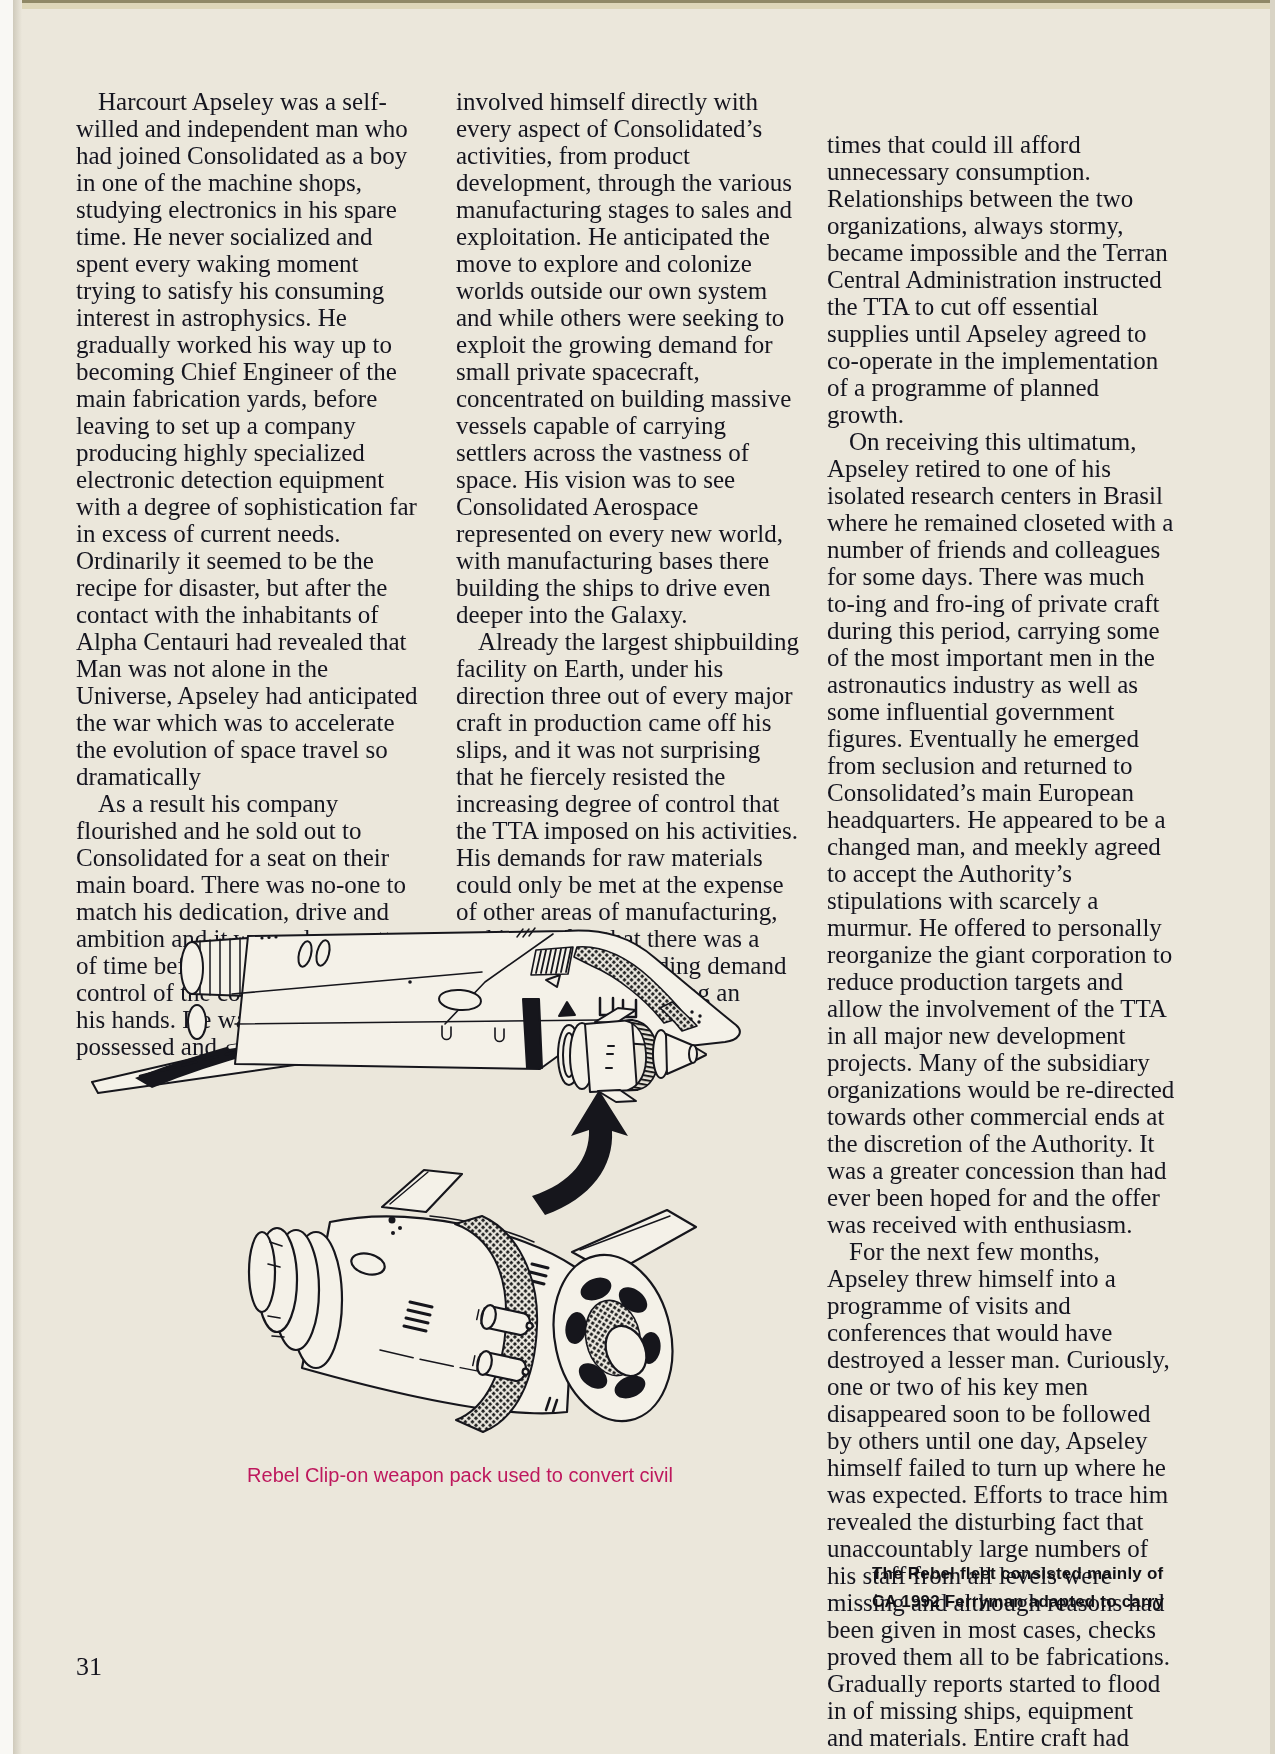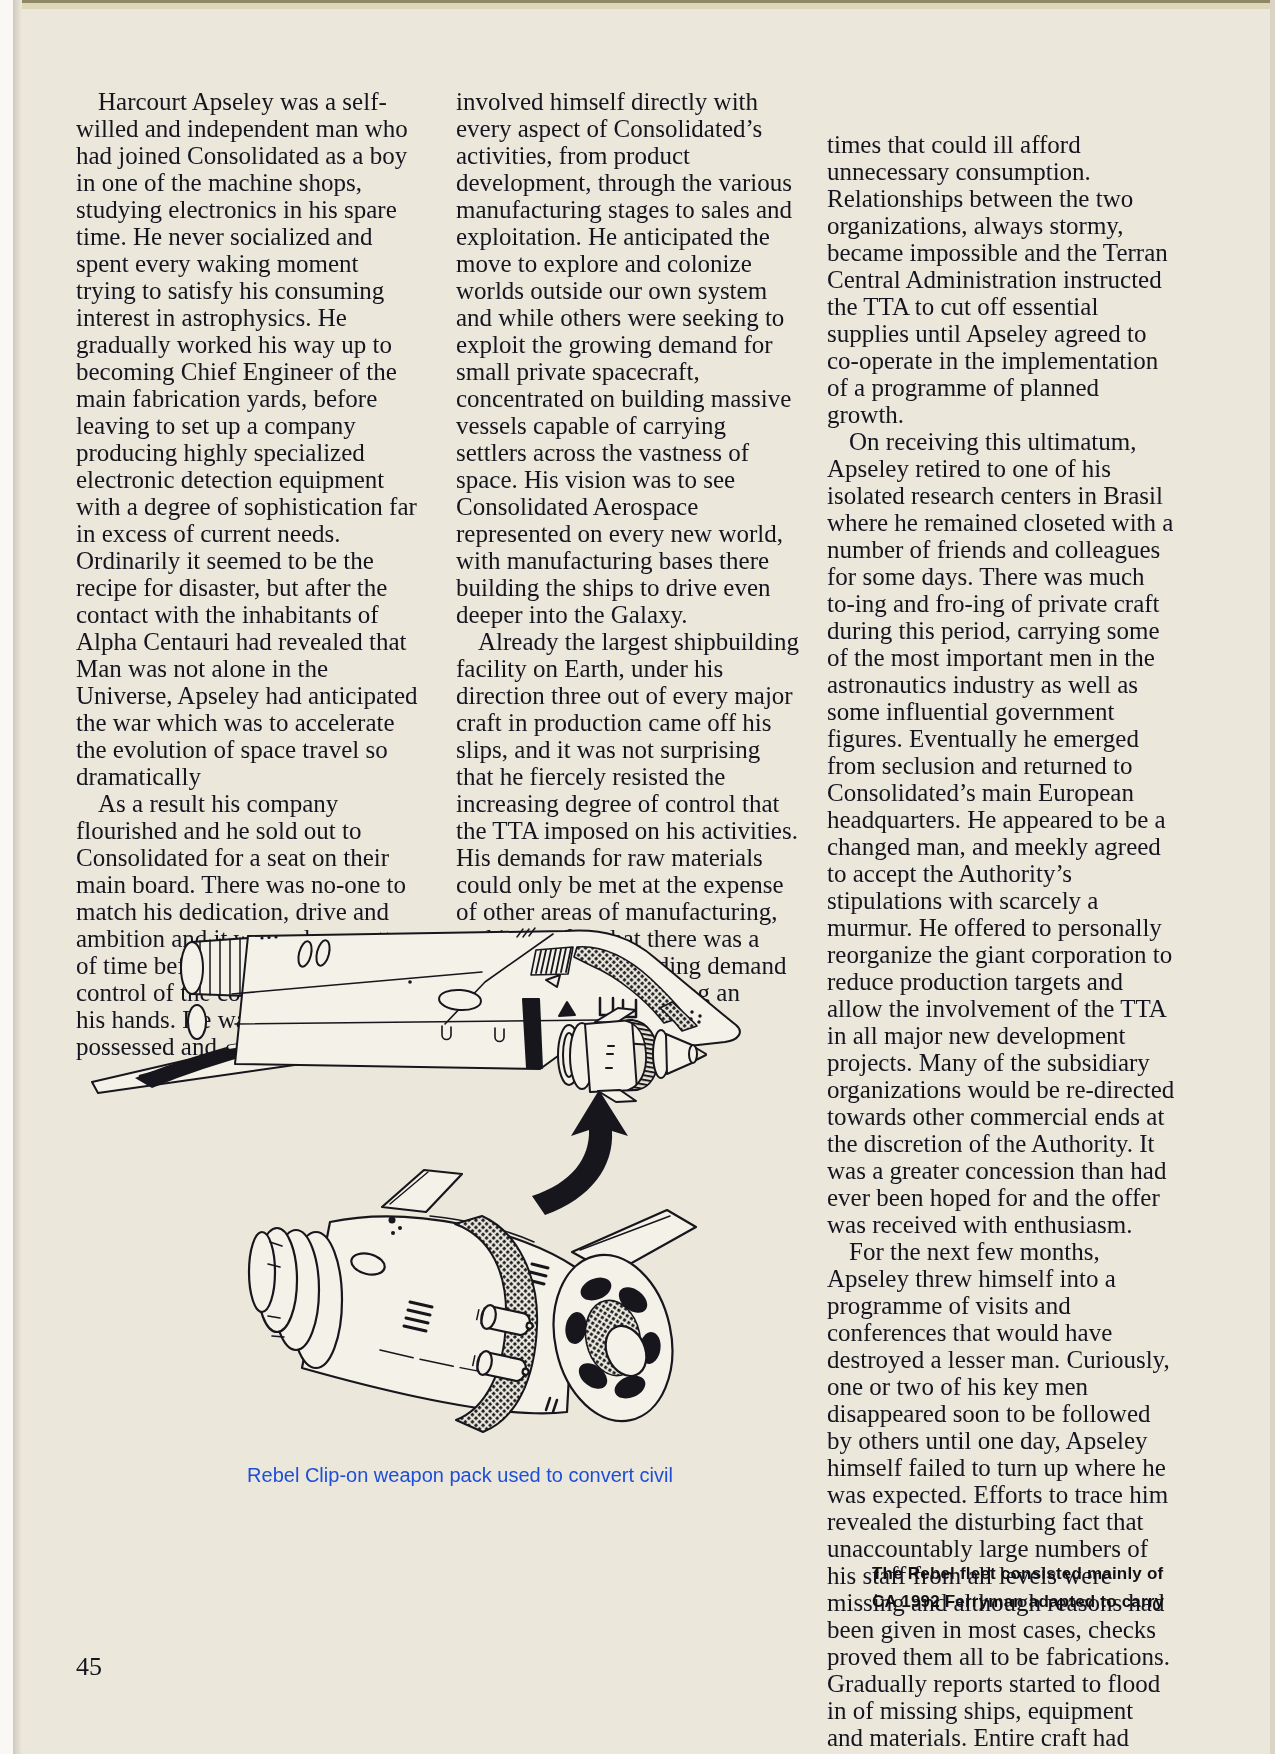--- a/index.html
+++ b/index.html
@@ -23,21 +23,21 @@
   }
   .col p{margin:0;}
   .col p.indent{text-indent:22px;}
   #col1{left:76px;}
   #col2{left:456px;}
   #col3{left:827px;width:348px;margin-top:43px;}
 
   .fig-caption{
     position:absolute;left:225px;top:1462px;width:470px;
     font-family:"Liberation Sans", sans-serif;
-    font-size:20px;line-height:27px;color:#1d4ed8;text-align:center;
+    font-size:20px;line-height:27px;color:#be185d;text-align:center;
   }
   .side-note{
     position:absolute;left:872px;top:1560px;width:380px;
     font-family:"Liberation Sans", sans-serif;font-weight:bold;
     font-size:17px;line-height:28px;color:#101014;letter-spacing:0.2px;
   }
   .page-number{
     position:absolute;left:76px;top:1652px;
     font-size:26px;color:#15151f;
   }
@@ -207,13 +207,13 @@
 
 <div class="fig-caption">
   <div>Rebel Clip-on weapon pack used to convert civil</div>
 </div>
 
 <div class="side-note">
   <div>The Rebel fleet consisted mainly of</div>
   <div>CA 1992 Ferryman adapted to carry</div>
 </div>
 
-<div class="page-number">45</div>
+<div class="page-number">31</div>
 
 </body></html>

